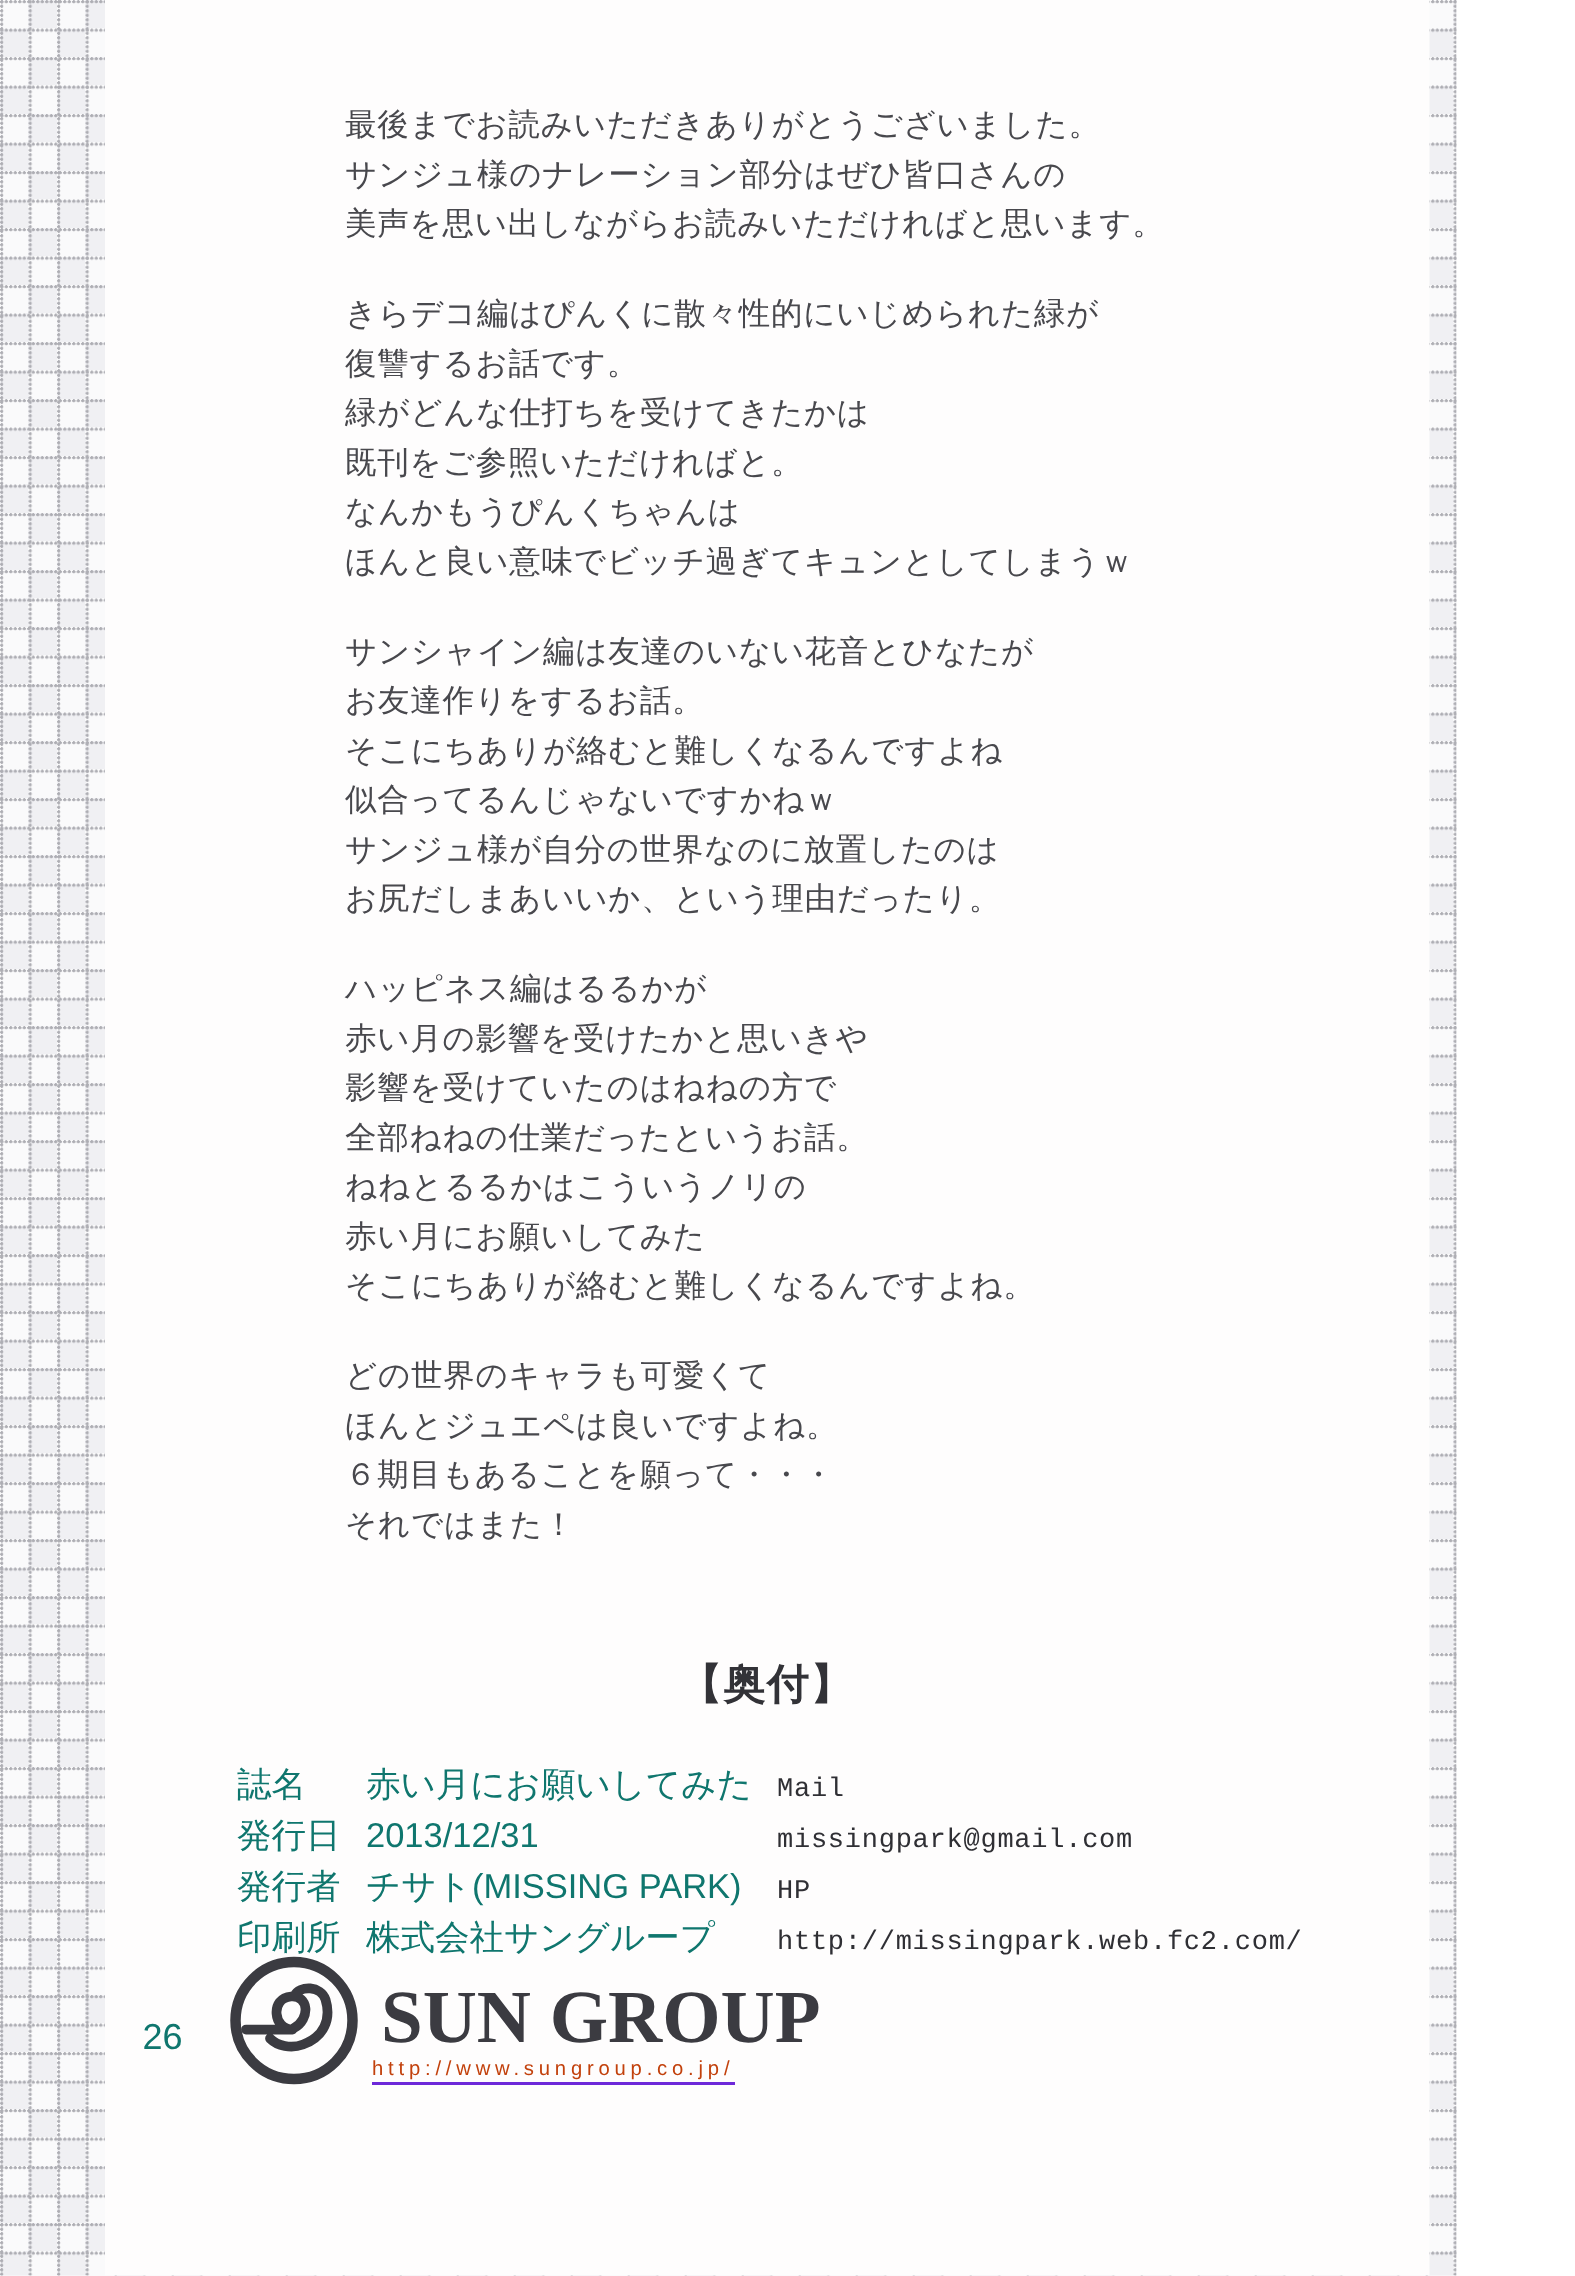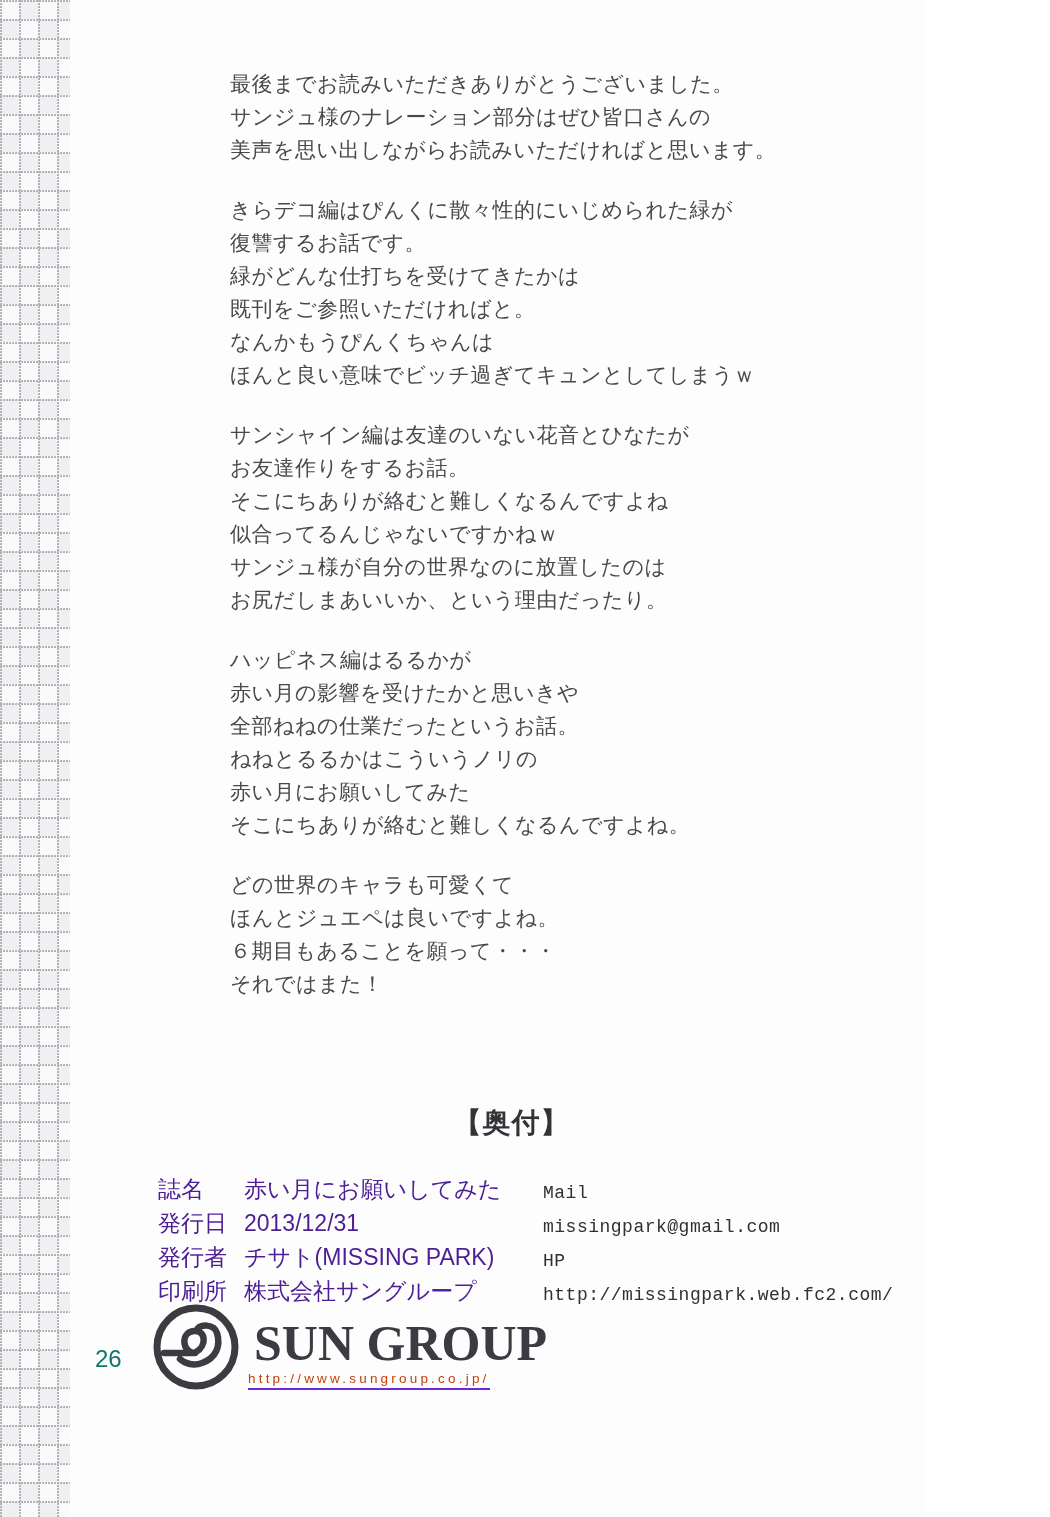--- a/index.html
+++ b/index.html
@@ -11,20 +11,21 @@
     position:relative;
     width:926px;height:1517px;
     overflow:hidden;
     background-color:#f8f8f9;
     
     background-image:
       radial-gradient(circle at 1.2px 1.2px, #aeaeb4 0.9px, rgba(174,174,180,0) 1.2px),
       radial-gradient(circle at 1.2px 1.2px, #aeaeb4 0.9px, rgba(174,174,180,0) 1.2px),
       conic-gradient(#f0f0f3 0 25%, #fafafb 0 50%, #f0f0f3 0 75%, #fafafb 0);
     background-size: 19px 3px, 3px 19px, 38px 38px;
+    padding-left: 45px;
   }
   .page{
     position:absolute;
     left:70px;top:0;
     width:883px;height:1517px;
     background:#fefdfd;
   }
   
   .body-text{
     position:absolute;
@@ -46,28 +47,28 @@
     font-size:28px;
     font-weight:bold;
     color:#323237;
     letter-spacing:1px;
   }
   .colophon-left{
     position:absolute;
     left:88px;top:1172px;
     font-size:23px;
     line-height:34px;
-    color:#4c1d95;
+    color:#0f766e;
   }
   .c-row{display:flex;white-space:nowrap;}
   .c-label{width:86px;flex:0 0 auto;}
   .c-value{flex:0 0 auto;}
   .colophon-right{
     position:absolute;
-    left:473px;top:1176px;
+    left:448px;top:1176px;
     font-family:"Liberation Mono","DejaVu Sans Mono",monospace;
     font-size:18px;
     line-height:34px;
     letter-spacing:0.5px;
     color:#2f2f34;
     white-space:nowrap;
   }
   
   .printer{
     position:absolute;
@@ -129,20 +130,21 @@
         <div class="line">サンシャイン編は友達のいない花音とひなたが</div>
         <div class="line">お友達作りをするお話。</div>
         <div class="line">そこにちありが絡むと難しくなるんですよね</div>
         <div class="line">似合ってるんじゃないですかねｗ</div>
         <div class="line">サンジュ様が自分の世界なのに放置したのは</div>
         <div class="line">お尻だしまあいいか、という理由だったり。</div>
       </div>
       <div class="para">
         <div class="line">ハッピネス編はるるかが</div>
         <div class="line">赤い月の影響を受けたかと思いきや</div>
+        <div class="line">影響を受けていたのはねねの方で</div>
         <div class="line">全部ねねの仕業だったというお話。</div>
         <div class="line">ねねとるるかはこういうノリの</div>
         <div class="line">赤い月にお願いしてみた</div>
         <div class="line">そこにちありが絡むと難しくなるんですよね。</div>
       </div>
       <div class="para">
         <div class="line">どの世界のキャラも可愛くて</div>
         <div class="line">ほんとジュエペは良いですよね。</div>
         <div class="line">６期目もあることを願って・・・</div>
         <div class="line">それではまた！</div>

